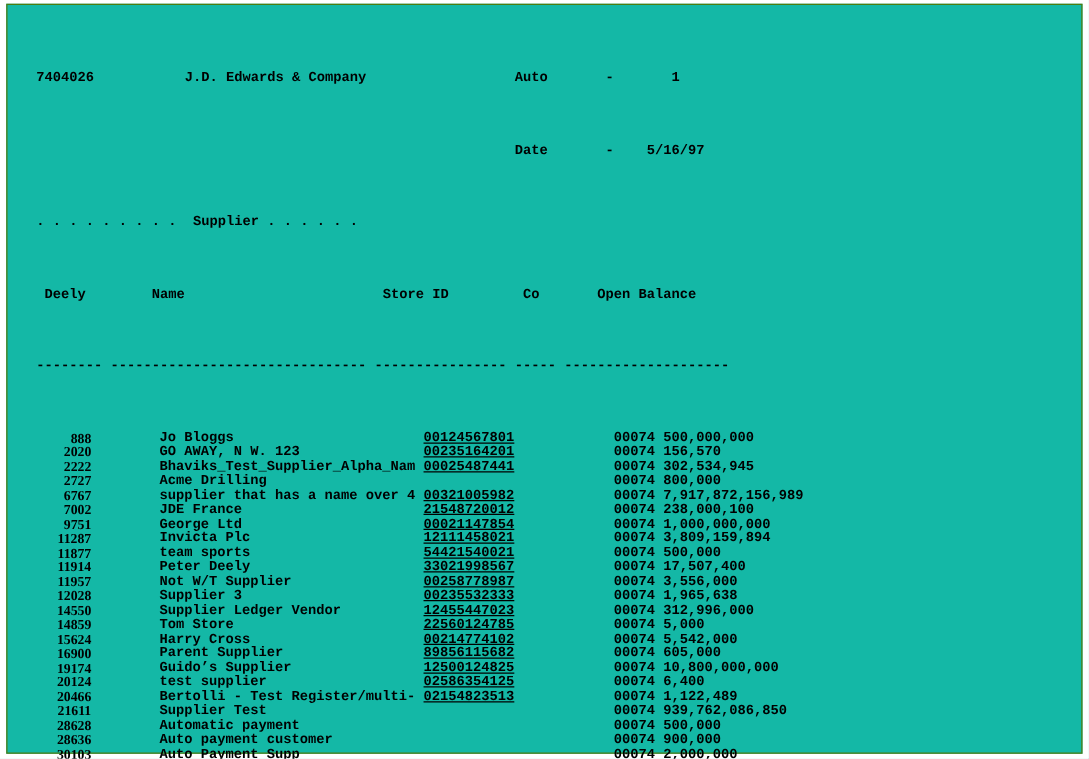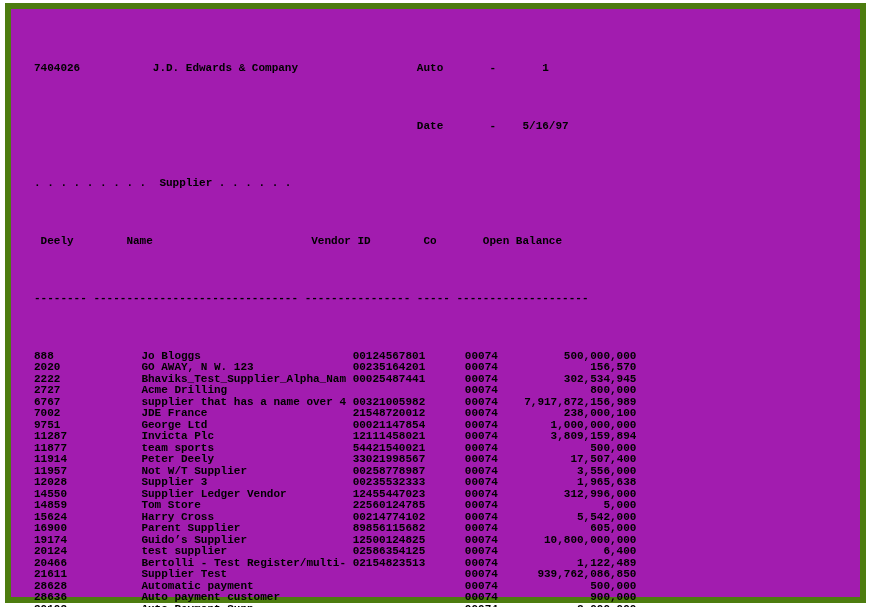--- a/index.html
+++ b/index.html
@@ -1,29 +1,29 @@
 <!DOCTYPE html>
 <html><head>
 <meta charset="utf-8">
 <style>
   html,body{margin:0;padding:0;background:#fff;}
   body{width:871px;height:607px;overflow:hidden;position:relative;
        font-family:"Liberation Mono","DejaVu Sans Mono",monospace;}
-  .page{position:absolute;left:5px;top:3px;right:5px;bottom:4px;border:6px solid #4d7c0f;background:#a21caf;}
+  .page{position:absolute;left:5px;top:3px;right:5px;bottom:4px;border:1px solid #4d7c0f;background:#14b8a6;}
   .report{position:absolute;left:23px;top:8px;right:0;bottom:0;
           font:bold 11px/11.5px "Liberation Mono","DejaVu Sans Mono",monospace;
           color:#000;white-space:pre;}
   .line{position:relative;height:11.5px;white-space:pre;}
   .abs{position:absolute;top:0;white-space:pre;}
   .c{display:inline-block;vertical-align:top;white-space:pre;box-sizing:border-box;height:11.5px;}
-  .num{width:8ch;}
+  .num{width:8ch;text-align:right;font-family:Liberation Serif, serif;}
   .name{width:32ch;padding-left:1ch;margin-left:48px;}
-  .fid{width:17ch;padding-left:1ch;}
-  .co{width:6ch;padding-left:1ch;}
-  .bal{width:21ch;padding-left:1ch;text-align:right;}
+  .fid{width:17ch;padding-left:1ch;text-decoration:underline;}
+  .co{width:6ch;padding-left:1ch;margin-left:40px;}
+  .bal{width:21ch;padding-left:1ch;}
 </style>
 </head>
 <body>
 
 <div class="page">
   <div class="report">
 
     
     <div class="line">
       <span class="abs" style="left:0ch">7404026</span>
@@ -42,21 +42,21 @@
 
     
     <div class="line">
       <span class="abs" style="left:0ch">. . . . . . . . .  Supplier . . . . . .</span>
     </div>
 
     
     <div class="line">
       <span class="abs" style="left:1ch">Deely</span>
       <span class="abs" style="left:14ch">Name</span>
-      <span class="abs" style="left:42ch">Vendor ID</span>
+      <span class="abs" style="left:42ch">Store ID</span>
       <span class="abs" style="left:59ch">Co</span>
       <span class="abs" style="left:68ch">Open Balance</span>
     </div>
 
     
     <div class="line">
       <span class="abs" style="left:0ch">--------</span>
       <span class="abs" style="left:9ch">-------------------------------</span>
       <span class="abs" style="left:41ch">----------------</span>
       <span class="abs" style="left:58ch">-----</span>

